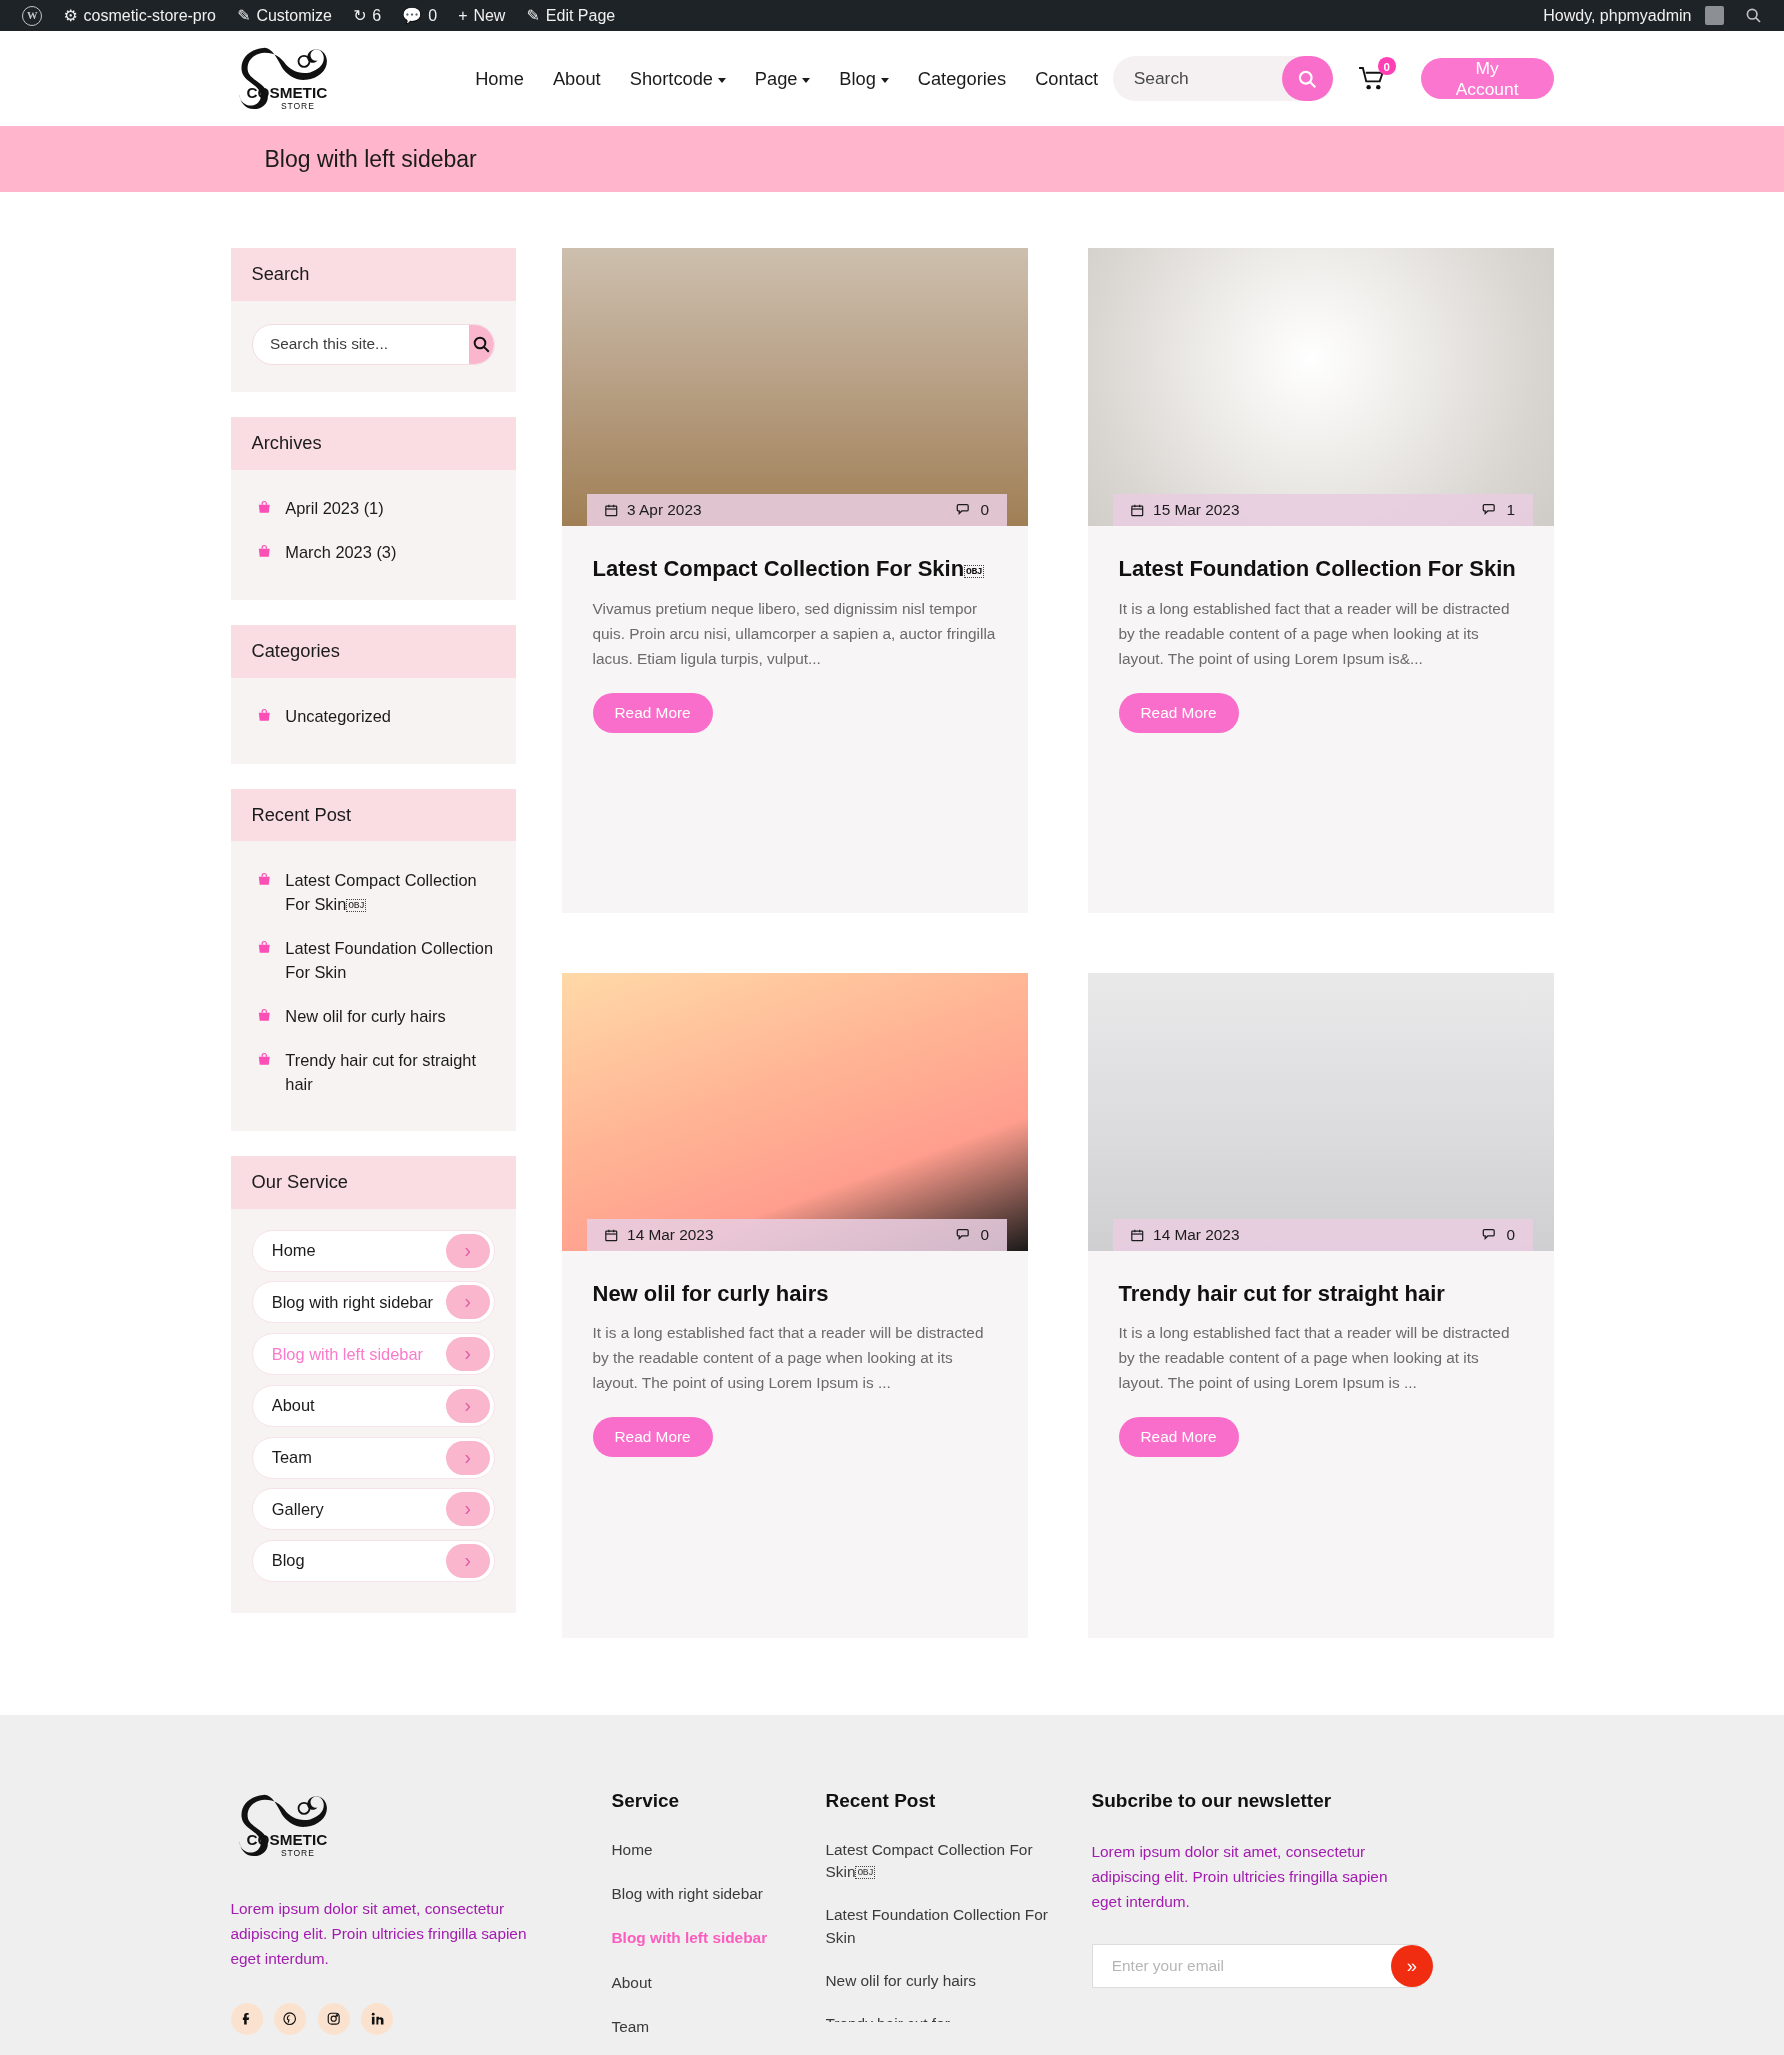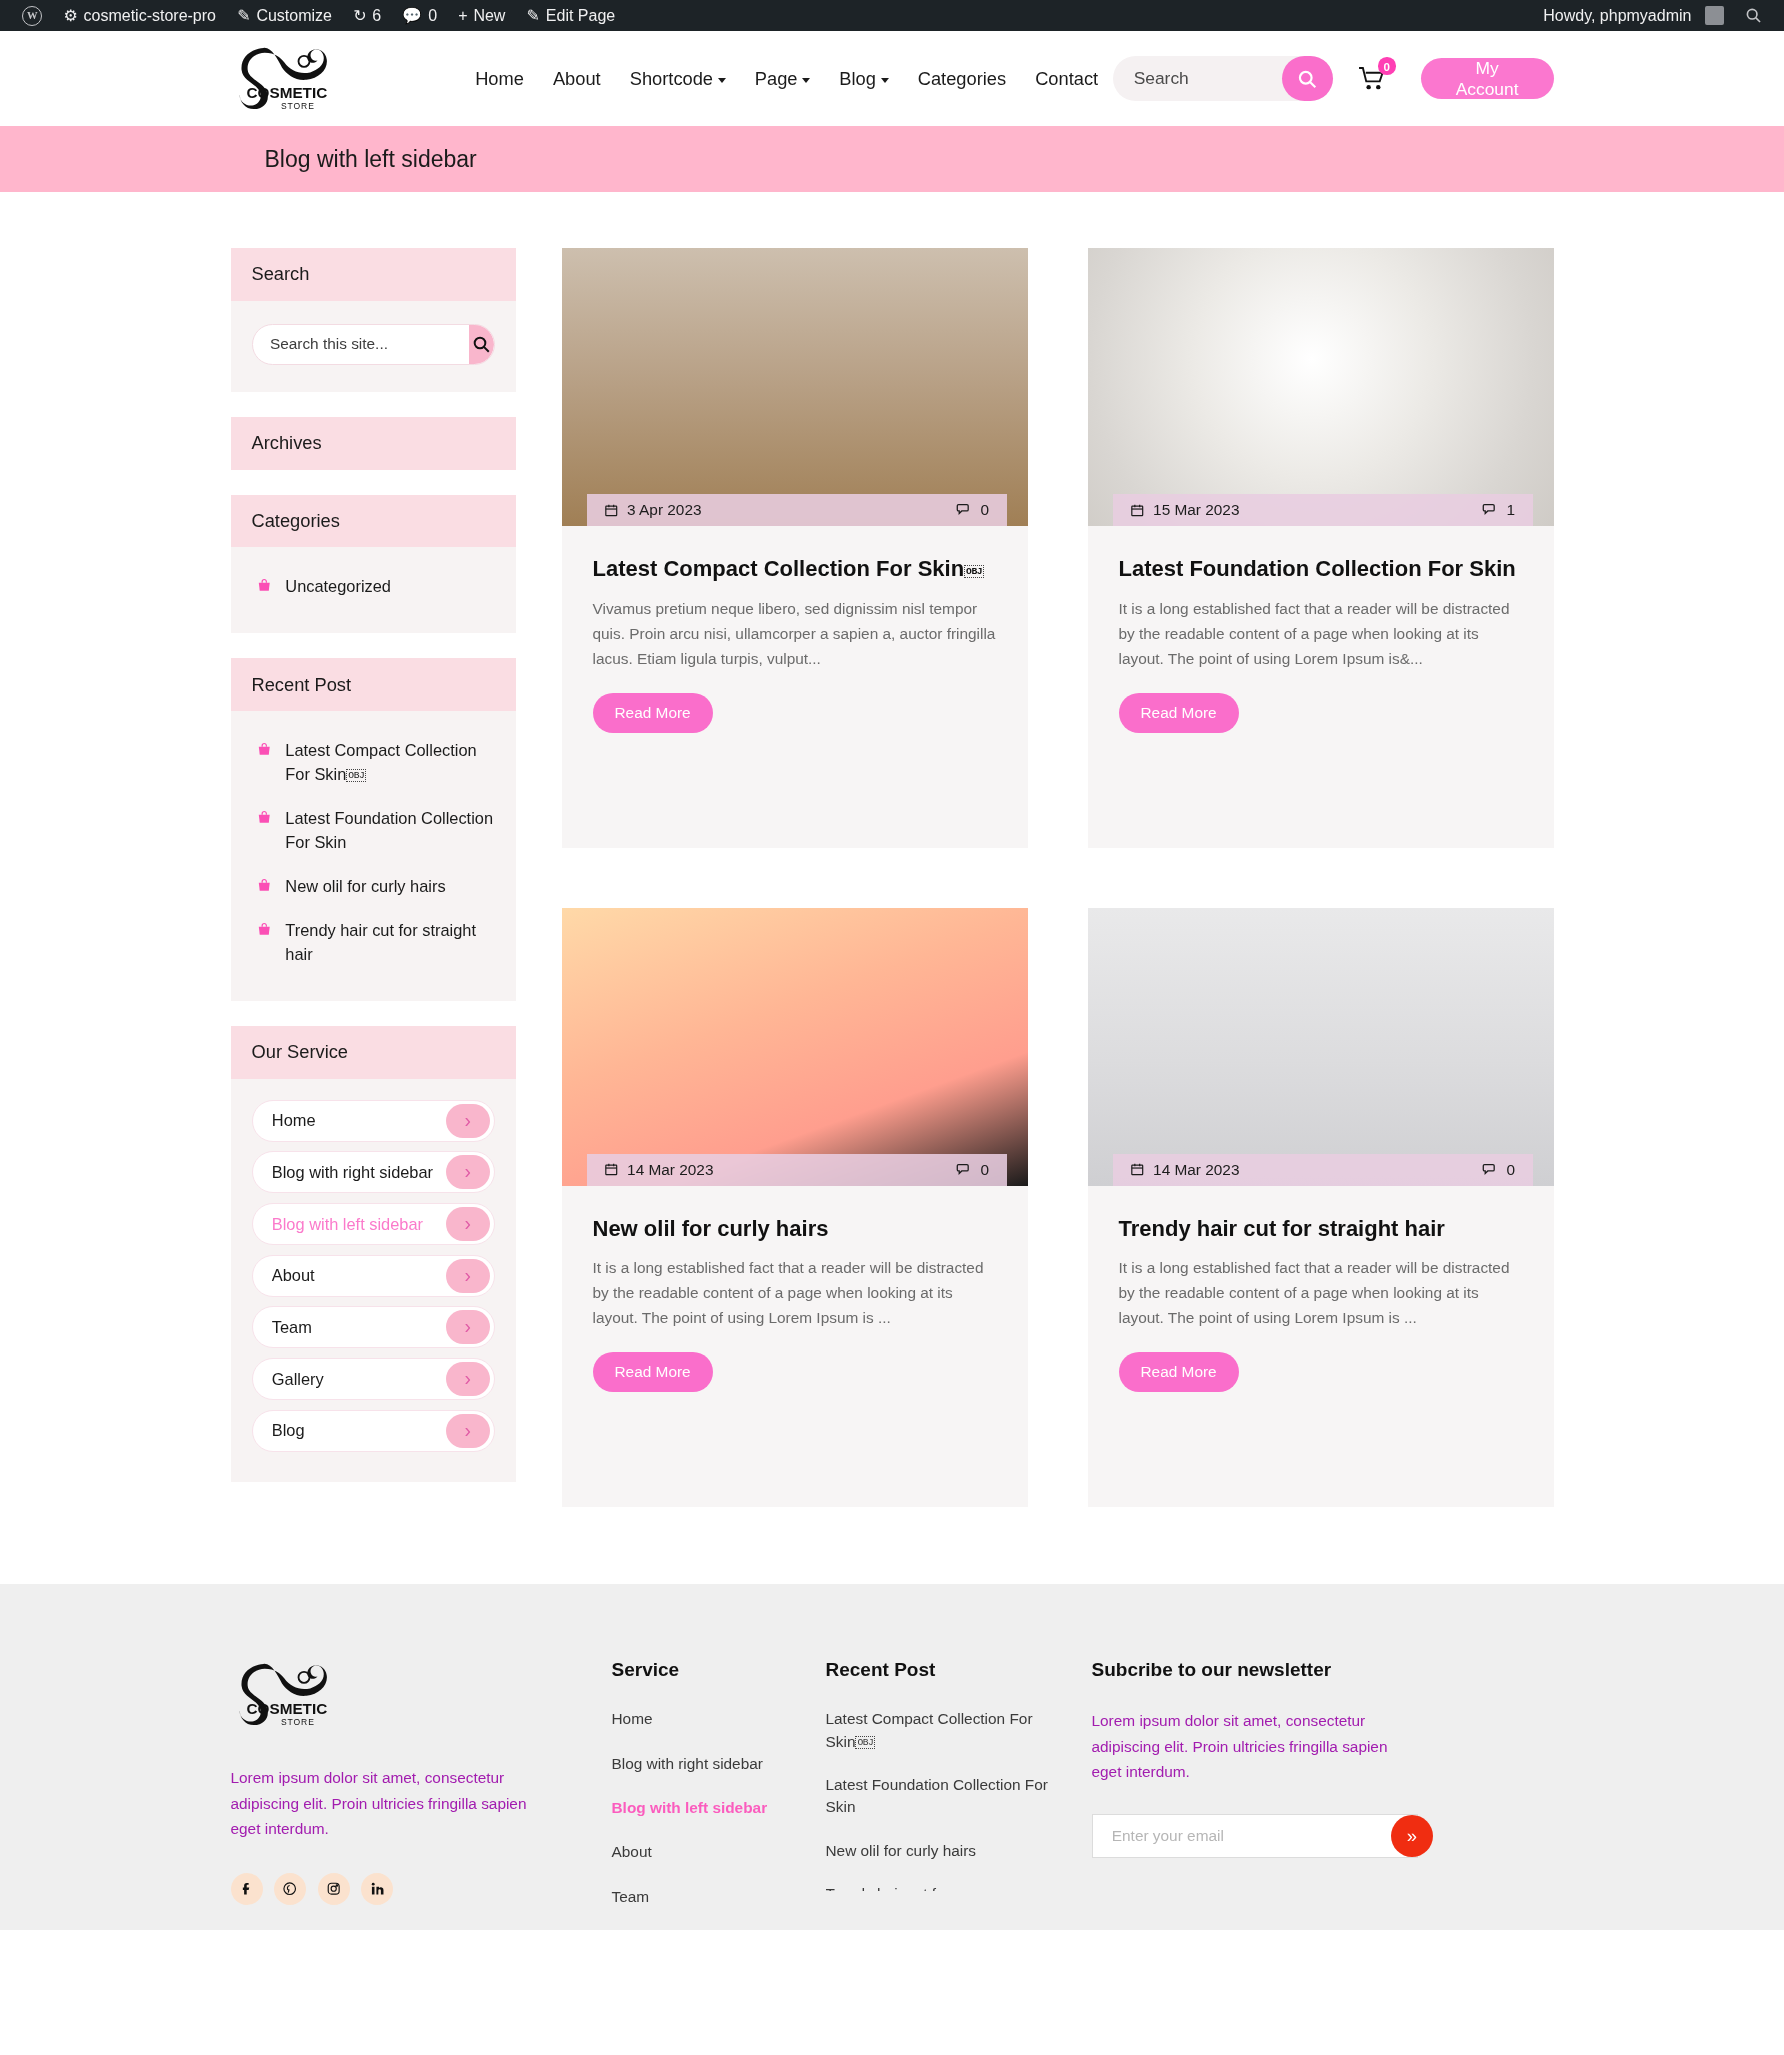--- a/index.html
+++ b/index.html
@@ -350,20 +350,38 @@
               <circle cx="10.5" cy="10.5" r="7"></circle>
                 <line x1="15.6" y1="15.6" x2="22" y2="22"></line>
             </svg>
           </button>
         </div>
       </div>
     </div>
 
     <div class="widget">
       <div class="widget-title">Archives</div>
+      <div class="widget-body">
+        <ul class="wlist">
+          <li>
+            <svg class="bagicon" width="14.5" height="14.5" viewBox="0 0 24 24">
+              <path d="M3 8 h18 l-1.5 13 h-15 Z" fill="#FB4FB5"></path>
+              <path d="M8.5 8 V6 a3.5 3.5 0 0 1 7 0 V8" fill="none" stroke="#FB4FB5" stroke-width="2"></path>
+            </svg>
+            <span>April 2023 (1)</span>
+          </li>
+          <li>
+            <svg class="bagicon" width="14.5" height="14.5" viewBox="0 0 24 24">
+              <path d="M3 8 h18 l-1.5 13 h-15 Z" fill="#FB4FB5"></path>
+              <path d="M8.5 8 V6 a3.5 3.5 0 0 1 7 0 V8" fill="none" stroke="#FB4FB5" stroke-width="2"></path>
+            </svg>
+            <span>March 2023 (3)</span>
+          </li>
+        </ul>
+      </div>
     </div>
 
     <div class="widget">
       <div class="widget-title">Categories</div>
       <div class="widget-body">
         <ul class="wlist">
           <li>
             <svg class="bagicon" width="14.5" height="14.5" viewBox="0 0 24 24">
               <path d="M3 8 h18 l-1.5 13 h-15 Z" fill="#FB4FB5"></path>
               <path d="M8.5 8 V6 a3.5 3.5 0 0 1 7 0 V8" fill="none" stroke="#FB4FB5" stroke-width="2"></path>

